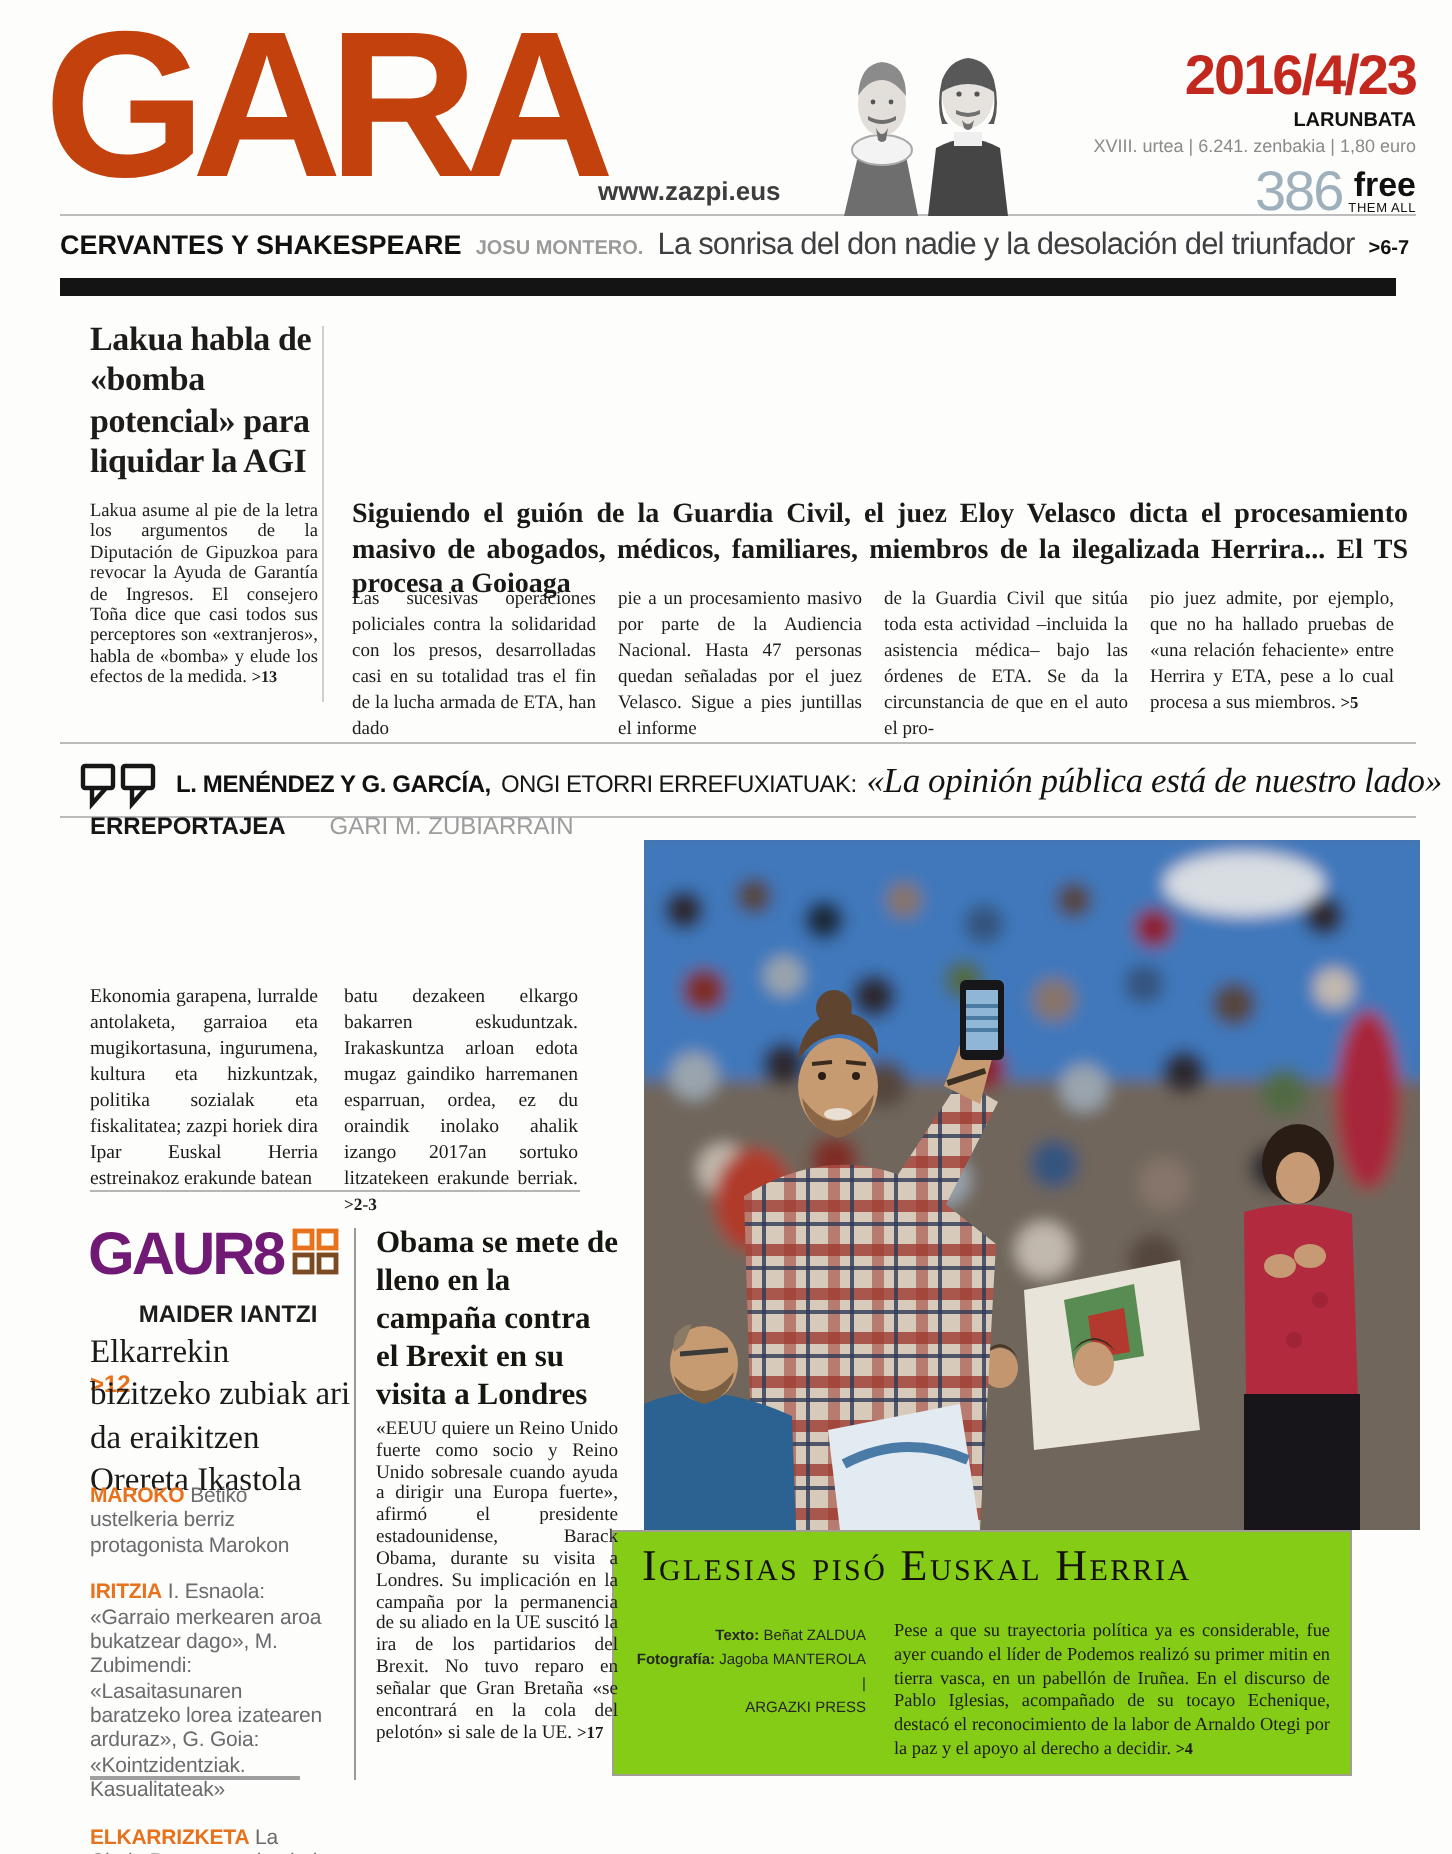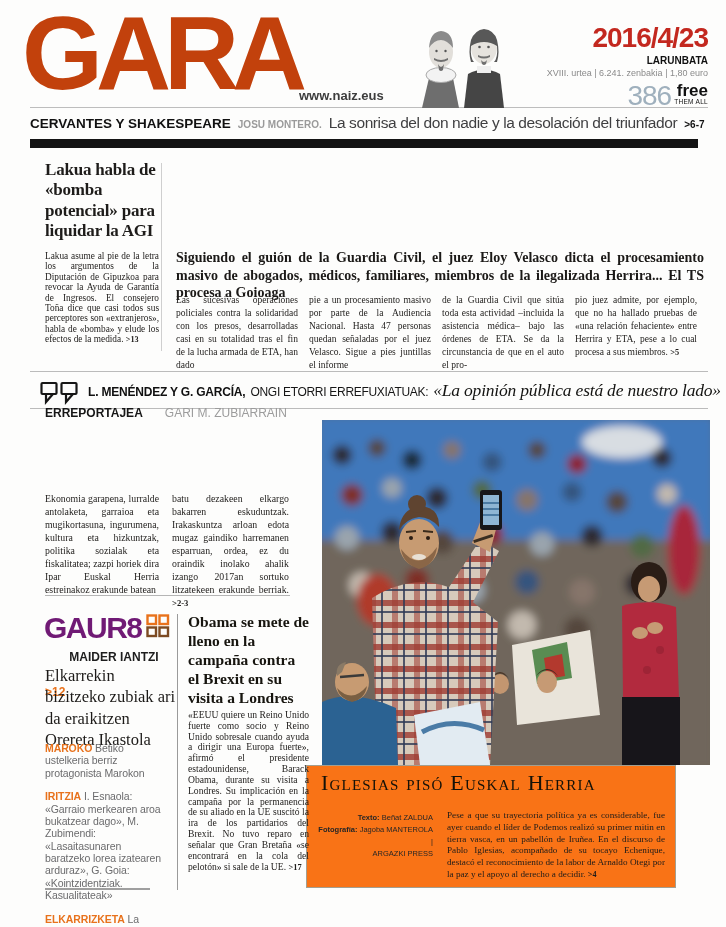--- a/index.html
+++ b/index.html
@@ -14,21 +14,21 @@
              font-size:104px;line-height:.84;letter-spacing:-7px;color:#c2410c;}
   .website{left:299px;top:88px;font-family:"Liberation Sans",sans-serif;font-weight:bold;
            font-size:13px;color:#3d3d3d;}
   .header-rule{left:30px;top:107px;width:678px;height:1px;background:#bdbdbd;}
   .portraits{left:420px;top:14px;}
   .mast-right{right:18px;top:24px;text-align:right;width:190px;}
   .mast-date{font-family:"Liberation Sans",sans-serif;font-weight:bold;font-size:28px;
              line-height:1;letter-spacing:-1px;color:#c3281f;}
   .mast-day{font-family:"Liberation Sans",sans-serif;font-weight:bold;font-size:10px;margin-top:3px;color:#111;}
   .mast-edition{font-family:"Liberation Sans",sans-serif;font-size:9px;color:#8a8a8a;margin-top:2px;}
-  .free-row{margin-top:6px;display:flex;justify-content:flex-end;align-items:flex-start;gap:3px;}
+  .free-row{margin-top:6px;display:flex;justify-content:flex-end;align-items:flex-end;gap:3px;}
   .free-number{font-family:"Liberation Sans",sans-serif;font-size:28px;line-height:.85;
                letter-spacing:-1px;color:#9fb0bd;}
   .free-word{font-family:"Liberation Sans",sans-serif;font-weight:900;font-size:17px;line-height:.85;color:#101010;}
   .free-sub{font-family:"Liberation Sans",sans-serif;font-size:6.5px;letter-spacing:.3px;color:#101010;}
   .top-strip{left:30px;top:114px;width:680px;display:flex;align-items:baseline;gap:7px;white-space:nowrap;}
   .strip-kicker{font-family:"Liberation Sans",sans-serif;font-weight:bold;font-size:13.5px;color:#111;}
   .strip-author{font-family:"Liberation Sans",sans-serif;font-weight:bold;font-size:10px;color:#9a9a9a;}
   .strip-title{font-family:"Liberation Sans",sans-serif;font-size:15.5px;letter-spacing:-.4px;color:#3f3f41;}
   .strip-page{font-family:"Liberation Sans",sans-serif;font-weight:bold;font-size:10px;color:#111;}
   .black-bar{left:30px;top:139px;width:668px;height:9px;background:#141414;}
@@ -60,21 +60,21 @@
   .r-kicker{font-family:"Liberation Sans",sans-serif;font-weight:bold;font-size:12px;color:#161616;}
   .r-author{font-family:"Liberation Sans",sans-serif;font-size:12px;color:#9c9c9c;}
   .report-headline{left:44px;top:438px;width:305px;font-family:"Liberation Sans",sans-serif;font-size:24px;
                    line-height:1.1;letter-spacing:-.8px;color:#57575a;}
   .rcol{top:492px;font-size:9.8px;line-height:1.33;}
   .rcol1{left:45px;width:114px;} .rcol2{left:172px;width:117px;}
   .rule-c{left:45px;top:595px;width:245px;height:1px;background:#b5b5b5;}
 
   
   .photo{left:322px;top:420px;width:388px;height:345px;background:#6b6158;overflow:hidden;}
-  .caption-box{left:306px;top:765px;width:370px;height:123px;background:#f97316;
+  .caption-box{left:306px;top:765px;width:370px;height:123px;background:#84cc16;
                border:1px solid #a39f90;box-sizing:border-box;}
   .caption-title{position:absolute;left:14px;top:4px;font-size:22px;font-variant:small-caps;
                  letter-spacing:1.2px;color:#131108;}
   .caption-credits{position:absolute;left:8px;top:46px;width:118px;text-align:right;
                    font-family:"Liberation Sans",sans-serif;font-size:7.5px;line-height:1.6;color:#262626;}
   .caption-credits b{font-weight:bold;}
   .caption-body{position:absolute;left:140px;top:44px;width:218px;font-size:9.2px;line-height:1.28;text-align:justify;}
 
   
   .vline2{left:177px;top:614px;width:1px;height:276px;background:#9a9a9a;}
@@ -93,21 +93,21 @@
   
   .obama-headline{left:188px;top:613px;width:122px;font-weight:bold;font-size:15.5px;line-height:1.22;color:#17150f;}
   .obama-body{left:188px;top:710px;width:121px;font-size:9.6px;line-height:1.13;}
 </style>
 </head>
 <body>
 
 <div id="page">
 
   <div class="abs gara-logo">GARA</div>
-  <div class="abs website">www.naiz.eus</div>
+  <div class="abs website">www.zazpi.eus</div>
   <div class="abs header-rule"></div>
 
   <div class="abs portraits">
     <svg width="88" height="94" viewBox="0 0 88 94">
 
       <path d="M2,94 L9,64 Q21,55 33,64 L39,94 Z" fill="#6e6e6e"></path>
       <ellipse cx="21" cy="61" rx="15" ry="7.5" fill="#f3f3f3" stroke="#a9a9a9" stroke-width="1"></ellipse>
       <ellipse cx="21" cy="38" rx="12" ry="16" fill="#e2dfda"></ellipse>
       <path d="M9,34 Q10,18 21,17 Q33,18 33,34 Q27,26 21,26 Q14,26 9,34 Z" fill="#8b8b8b"></path>
       <path d="M14,44 Q21,48 28,44 L28,46 Q21,50 14,46 Z" fill="#6f6f6f"></path>

